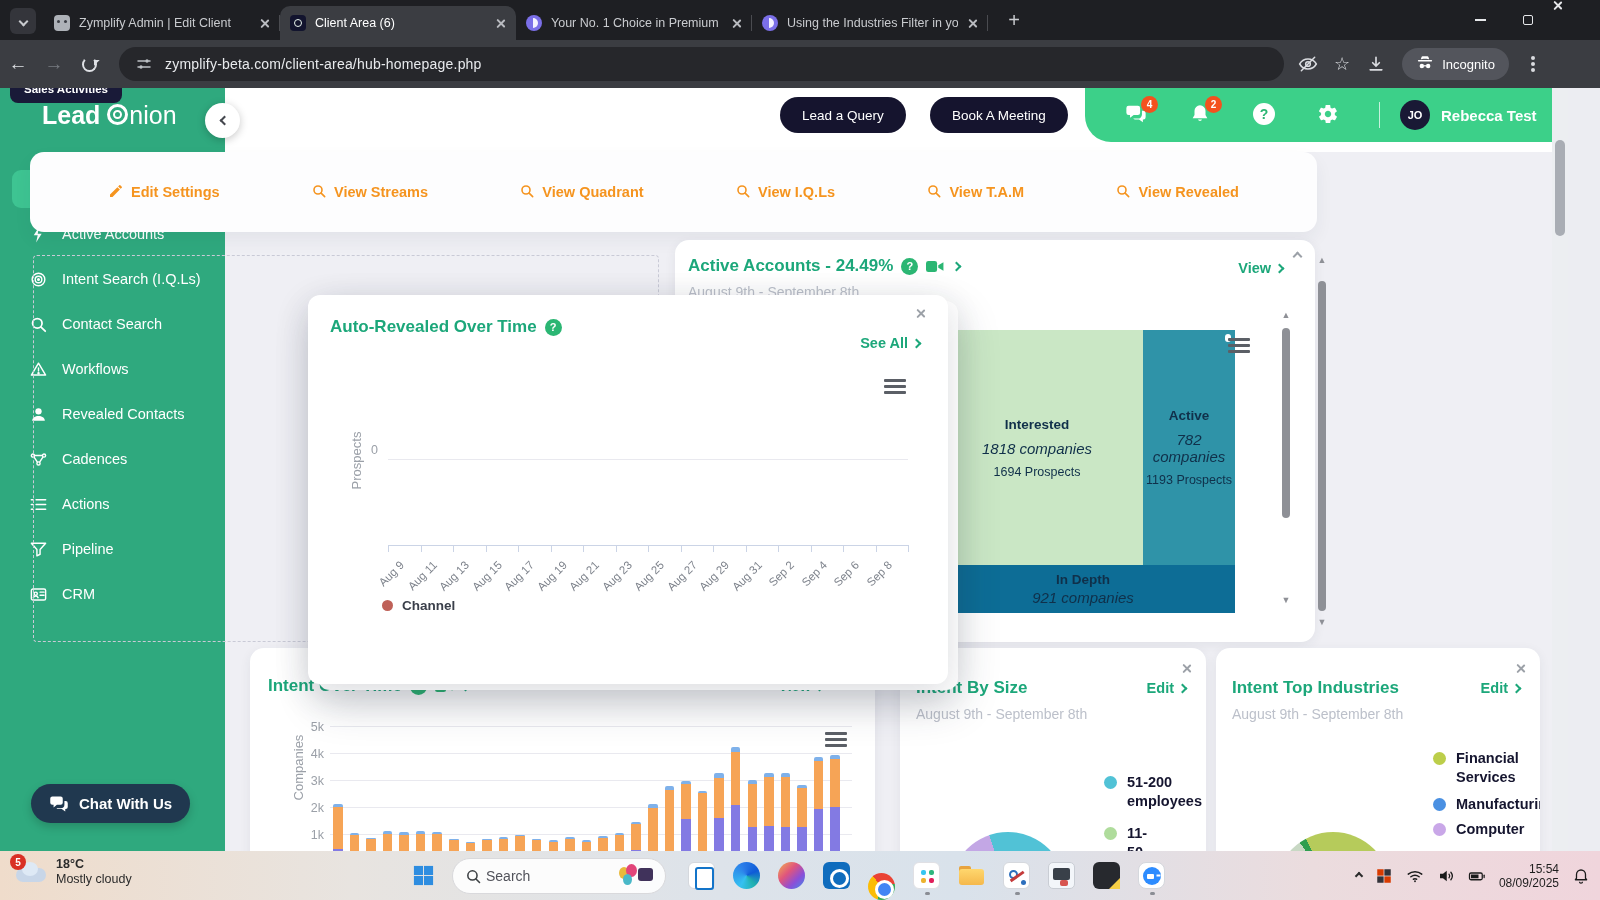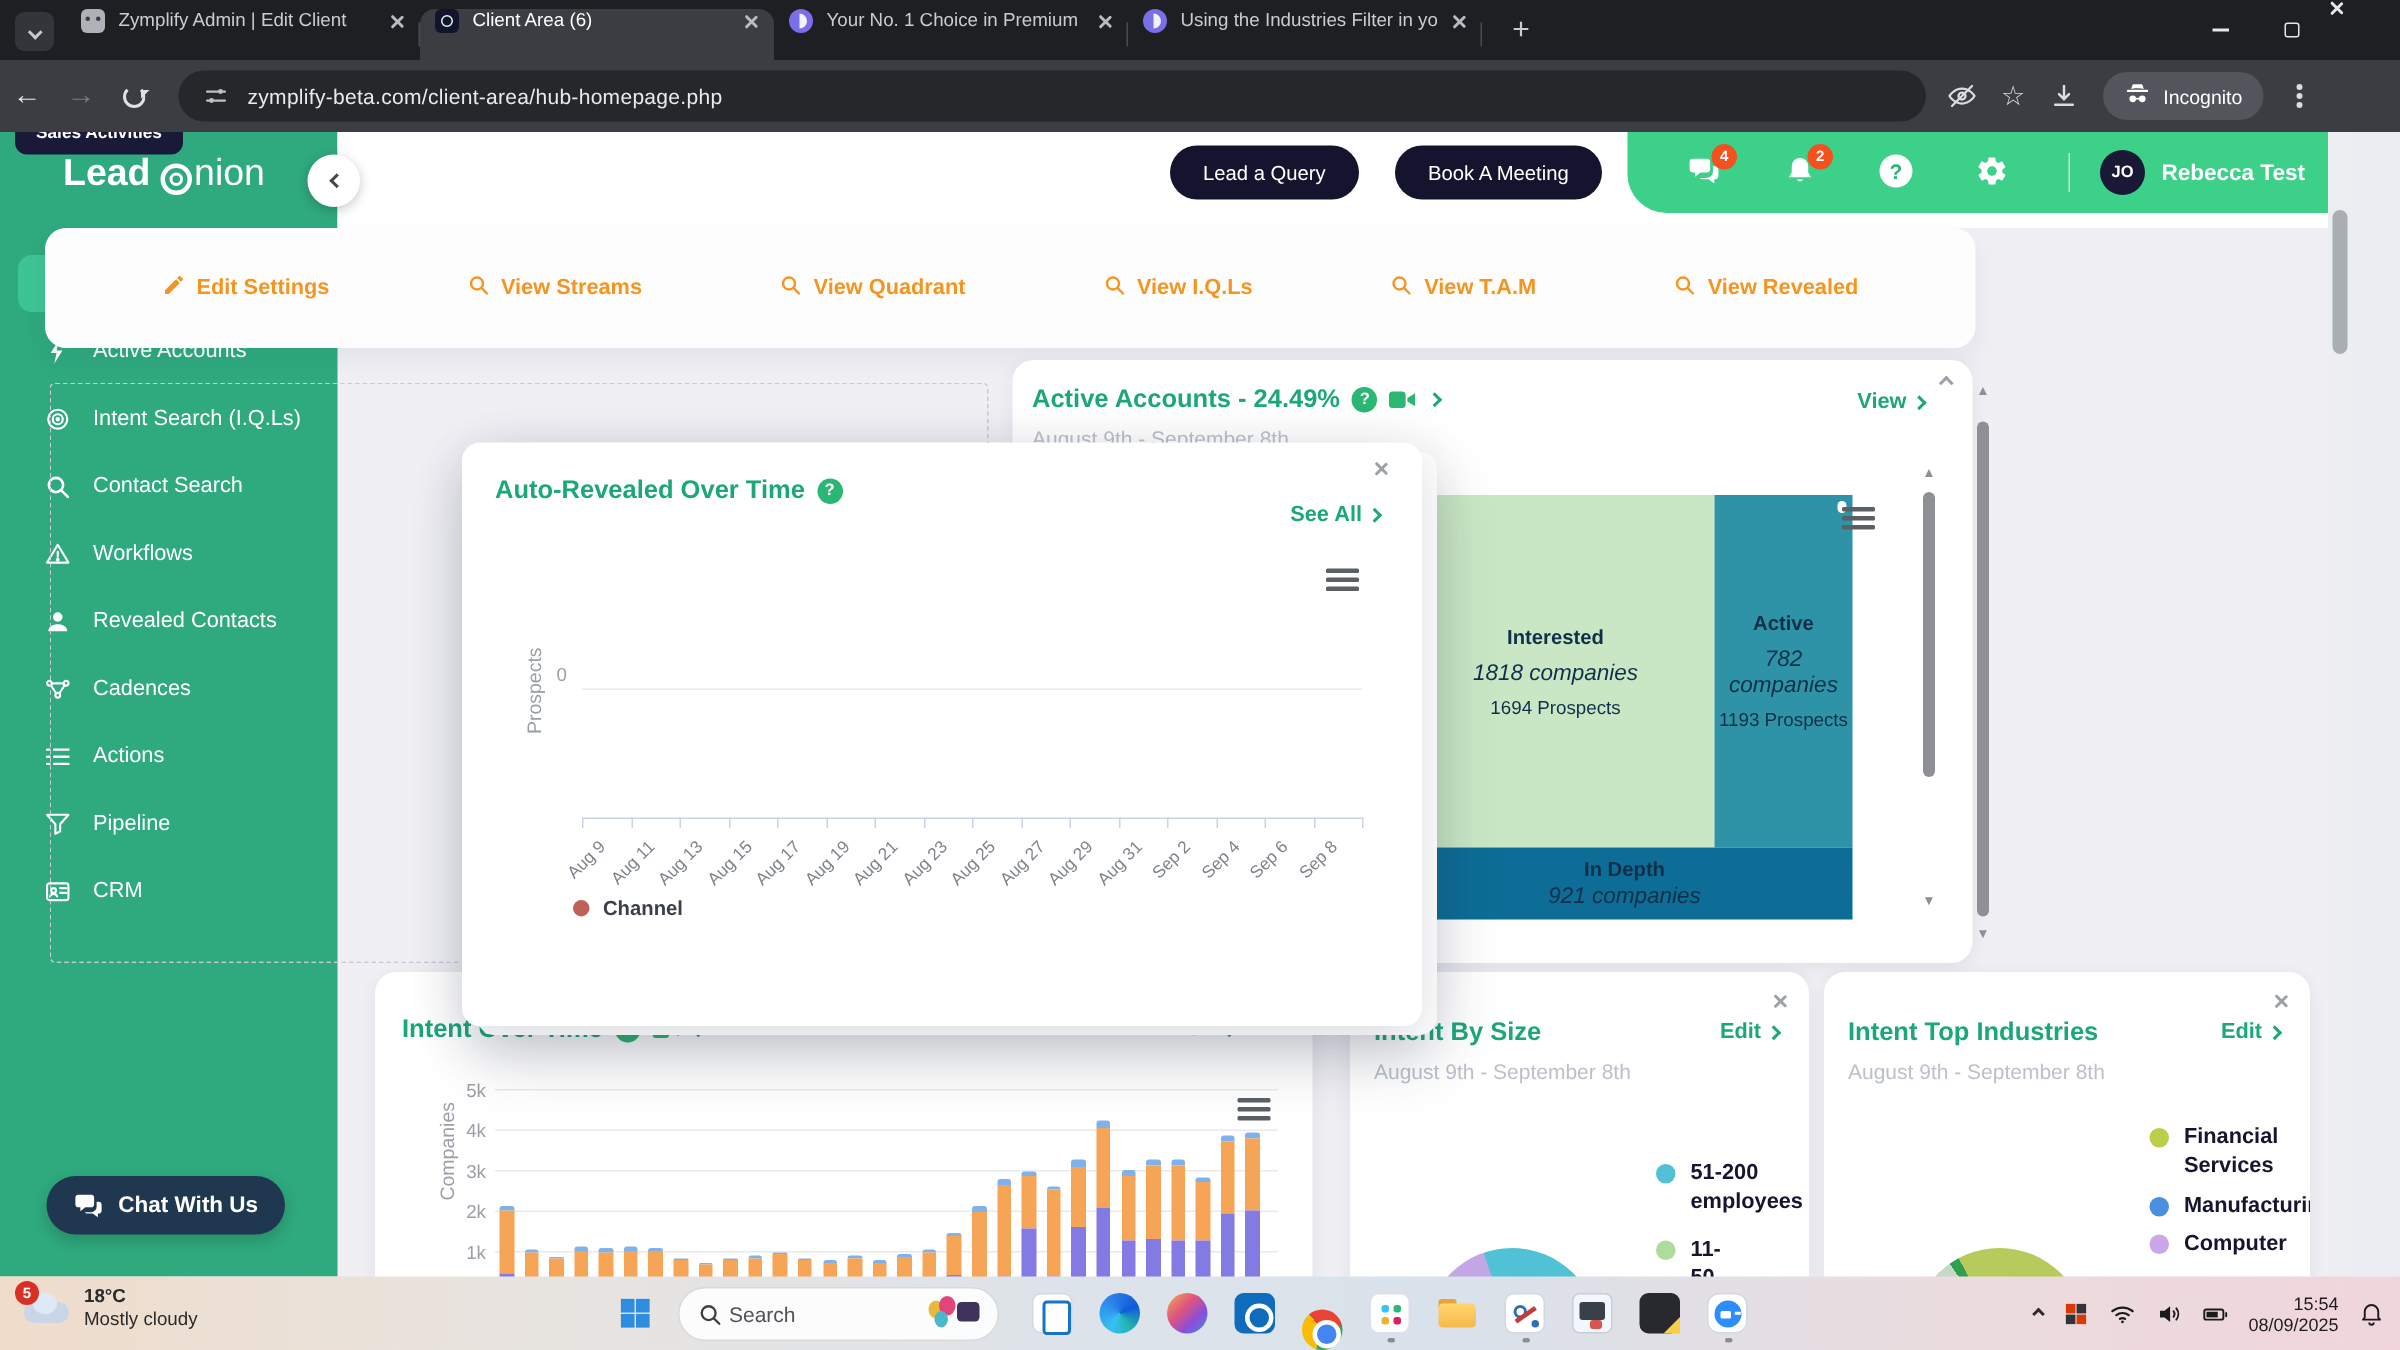--- a/index.html
+++ b/index.html
@@ -6,21 +6,21 @@
   html,body { width:1600px; height:900px; overflow:hidden; background:#ECEDF2;
     font-family:"Liberation Sans", sans-serif; }
   #stage { position:relative; width:1600px; height:900px; overflow:hidden; }
 
   
   .tabstrip { position:absolute; left:0; top:0; width:1600px; height:40px; background:#1E1F23;
     display:flex; align-items:flex-end; }
   .tab-search-btn { width:26px; height:26px; margin:0 8px 6px 10px; border-radius:6px; background:#34353B;
     display:flex; align-items:center; justify-content:center; color:#C8CACE; }
   #tabs { display:flex; align-items:flex-end; height:40px; }
-  .tab { width:236px; height:34px; display:flex; align-items:flex-start; padding:0 8px 0 10px;
+  .tab { width:236px; height:34px; display:flex; align-items:center; padding:0 8px 0 10px;
     color:#C9CBCF; font-size:12.5px; border-radius:10px 10px 0 0; position:relative; }
   .tab.active { background:#3B3D42; color:#FFF; }
   .tab:not(.active)::after { content:""; position:absolute; right:0; top:9px; height:16px; width:1px; background:#4A4B50; }
   .tab-title { flex:1; white-space:nowrap; overflow:hidden; text-overflow:clip; margin-right:6px; }
   .tab-close { width:16px; height:16px; border-radius:50%; display:flex; align-items:center; justify-content:center; color:#B9BBC0; }
   .fav { width:16px; height:16px; border-radius:4px; margin-right:9px; flex:none; position:relative; }
   .fav.robot-favicon { background:#AEB2B8; }
   .fav.robot-favicon::after { content:""; position:absolute; left:3px; top:5px; width:3px; height:3px; background:#3A3D44;
     border-radius:50%; box-shadow:7px 0 0 #3A3D44; }
   .fav.leadonion-favicon { background:#12142E; }
@@ -57,21 +57,21 @@
   .incog-pill { height:32px; background:#53555C; border-radius:16px; display:flex; align-items:center;
     gap:8px; padding:0 14px; color:#FFF; font-size:13px; }
   .kebab { width:4px; height:4px; border-radius:50%; background:#DADCE0; box-shadow:0 -6px 0 #DADCE0, 0 6px 0 #DADCE0; margin:0 18px 0 6px; }
 
   
   .app { position:absolute; left:0; top:88px; width:1552px; height:812px; background:#EFEFF4; }
 
   .sidebar { position:absolute; left:0; top:0; width:225px; height:763px; background:#2FA97E; overflow:hidden; }
   .side-tooltip { position:absolute; left:10px; top:-12px; height:27px; line-height:27px; padding:0 14px;
     background:#191A38; color:#FFF; font-size:11.5px; font-weight:700; border-radius:8px; }
-  .logo { position:absolute; left:42px; top:13px; color:#FFF; font-size:25px; display:flex; align-items:flex-end; }
+  .logo { position:absolute; left:42px; top:13px; color:#FFF; font-size:25px; display:flex; align-items:flex-start; }
   .logo .lead { font-weight:700; }
   .logo .ring { width:21px; height:21px; border:3px solid #FFF; border-radius:50%; margin:3px 1px 0 7px; position:relative; }
   .logo .ring::after { content:""; position:absolute; left:3px; top:3px; width:5px; height:5px; border:2px solid #FFF; border-radius:50%; }
   .logo .nion { font-weight:300; }
   .snav-wrap { position:absolute; left:0; top:82px; width:225px; }
   .snav { width:201px; margin:0 12px 7px 12px; height:38px; border-radius:9px; display:flex; align-items:center;
     gap:14px; padding-left:17px; color:#FFF; font-size:14.5px; font-weight:500; }
   .snav.active { background:#3EC492; }
   .sicon { width:19px; height:19px; flex:none; } .sicon svg { width:19px; height:19px; display:block; }
   .chatbtn { position:absolute; left:31px; top:696px; width:159px; height:39px; border-radius:20px;

